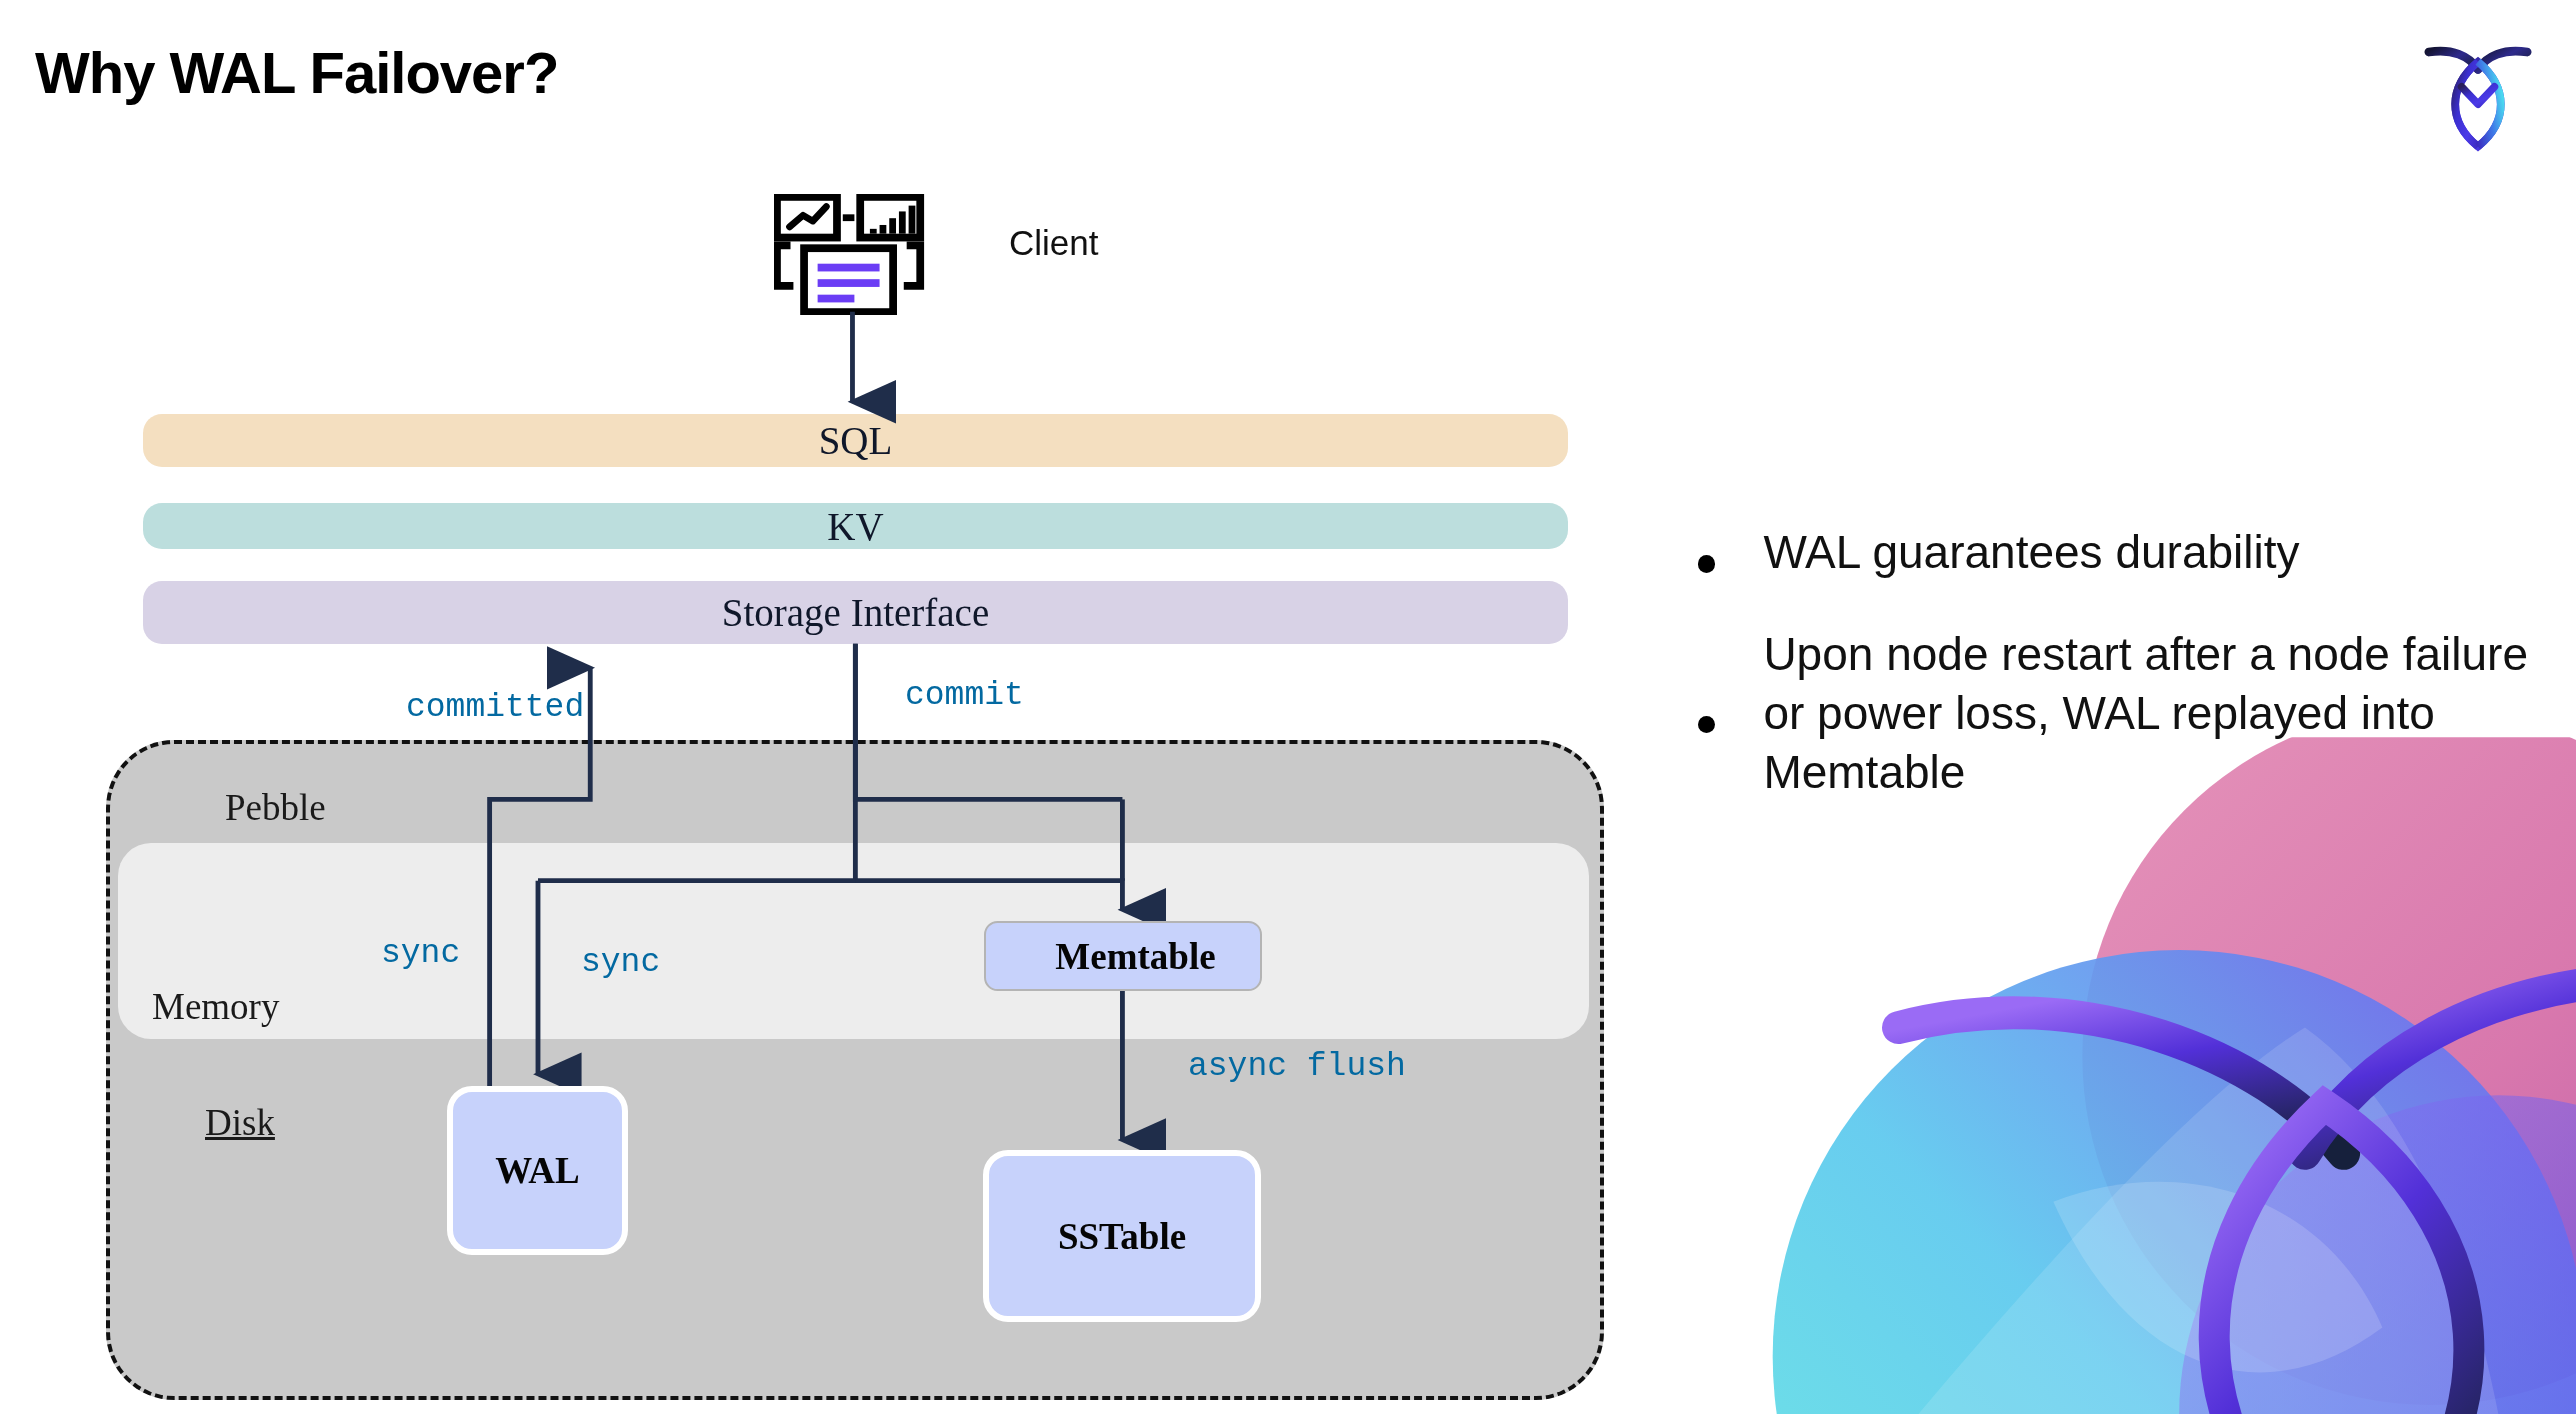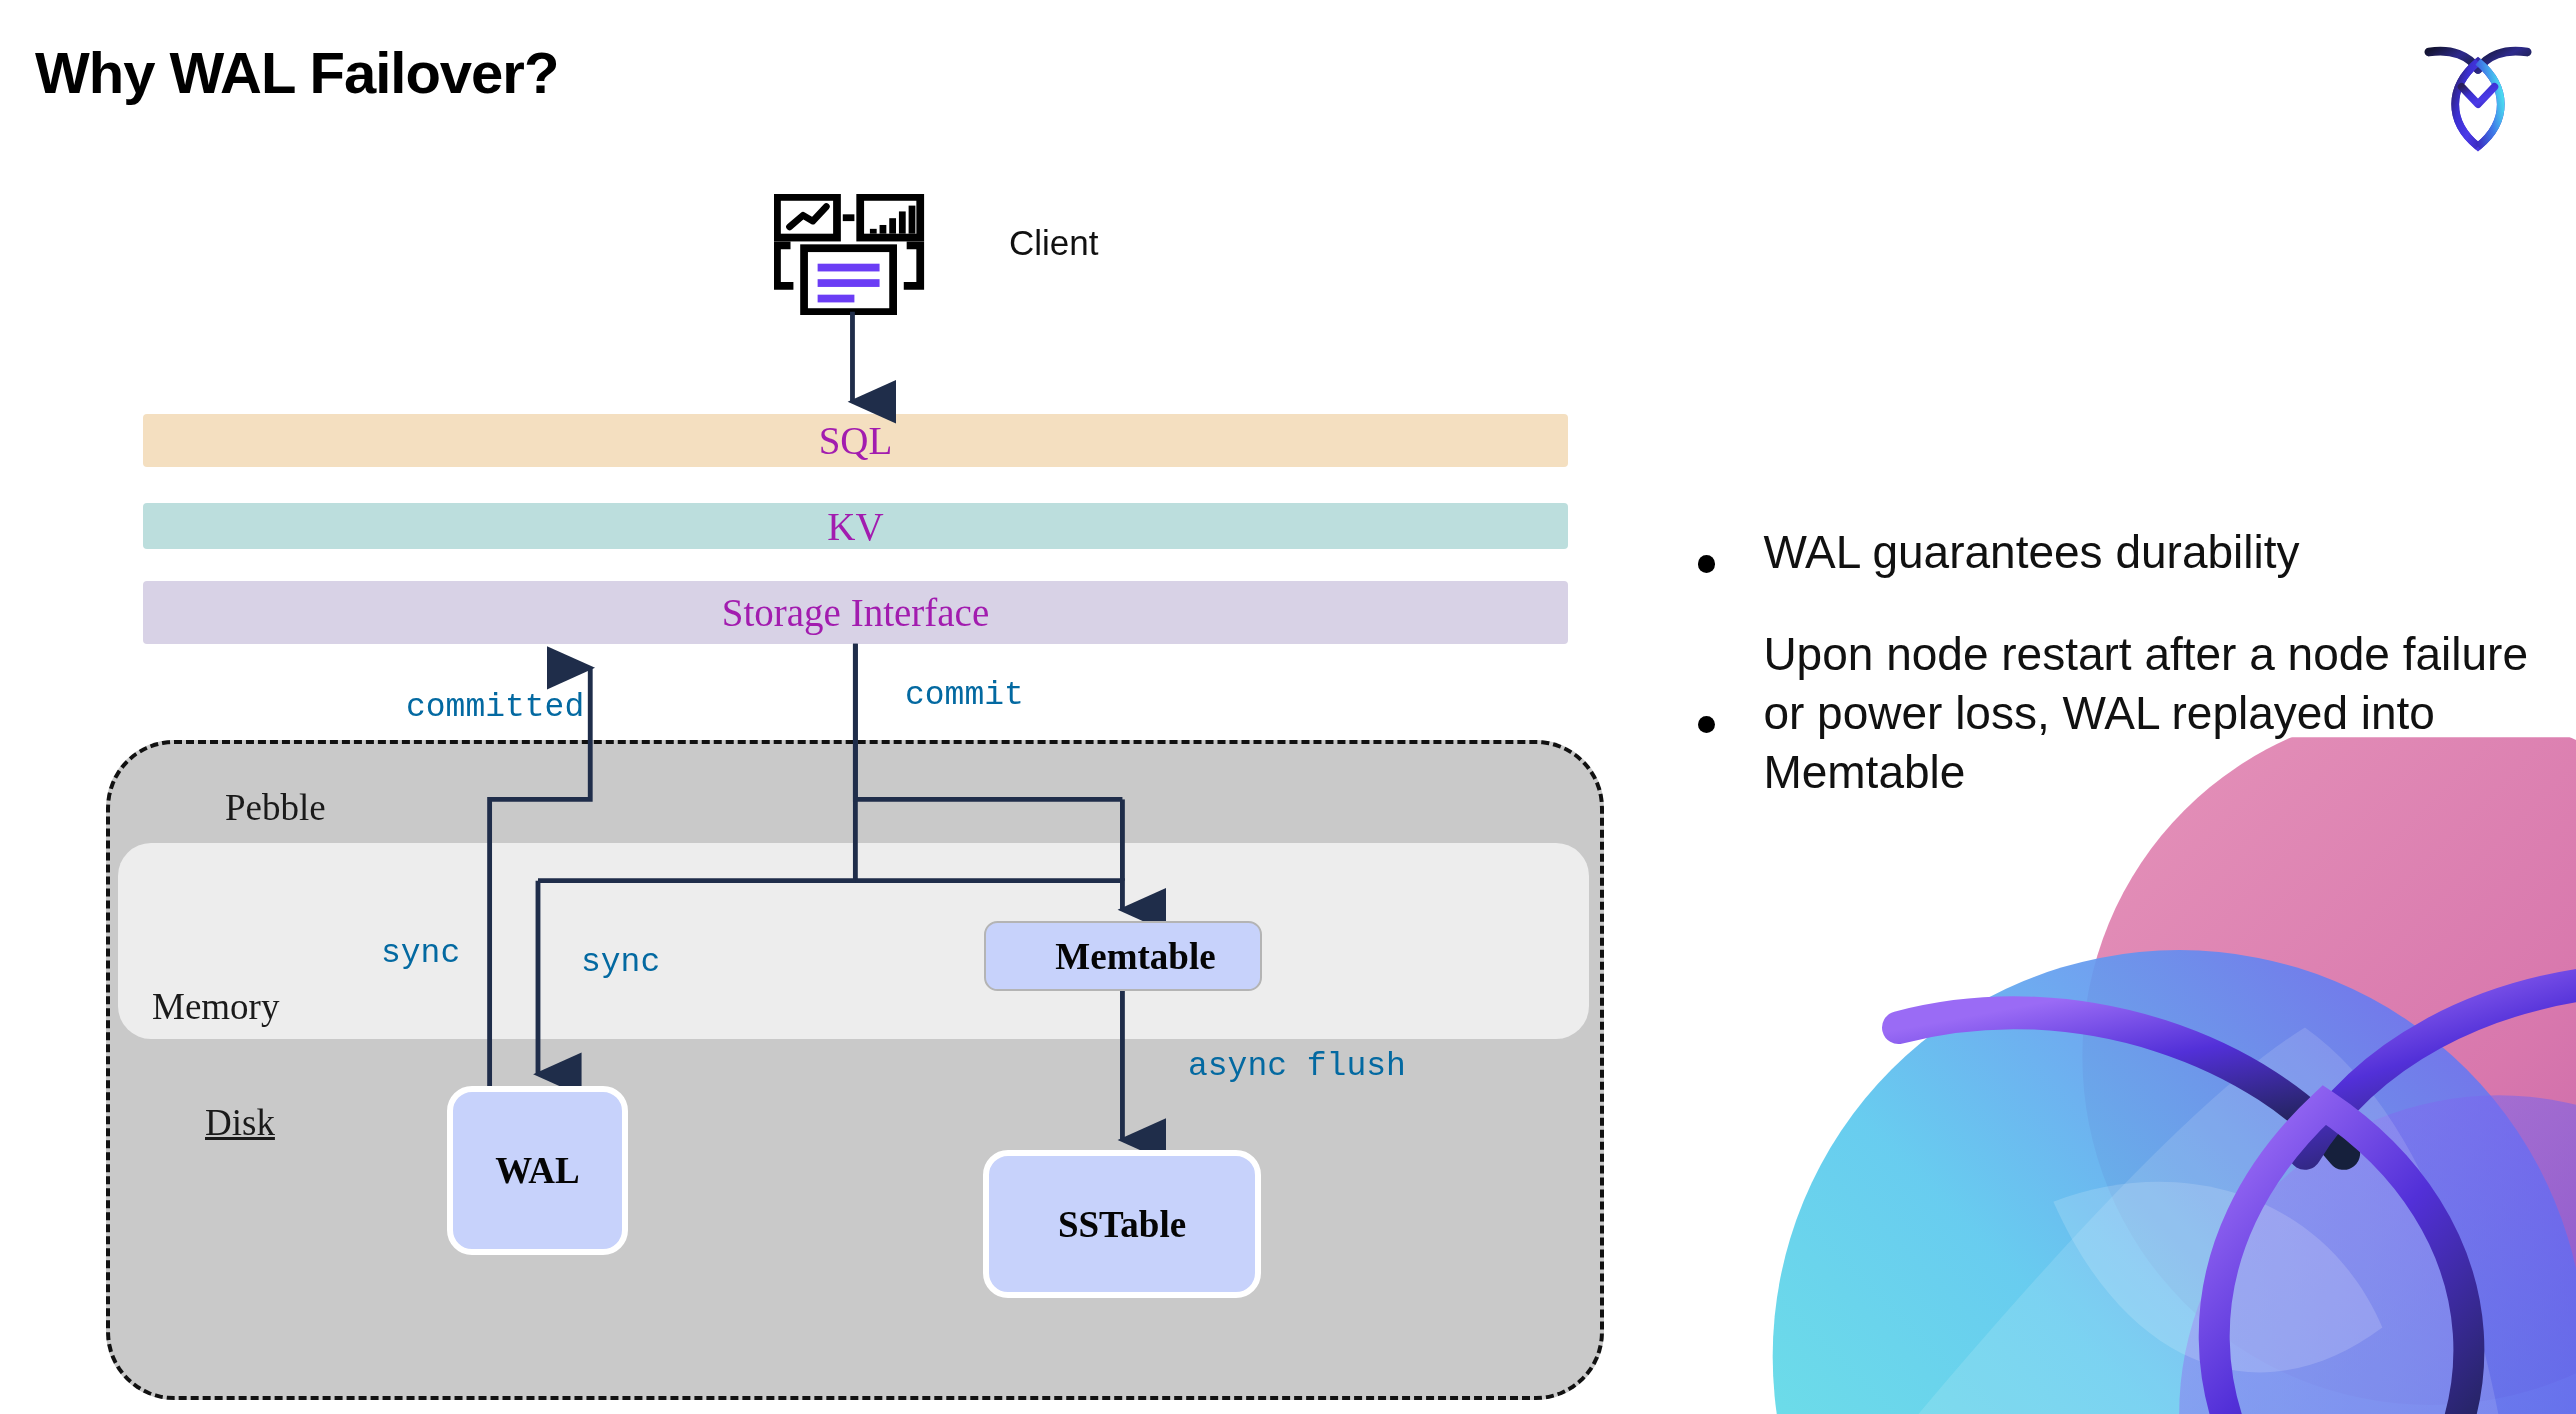--- a/index.html
+++ b/index.html
@@ -62,27 +62,27 @@
     font-size:35px;
     color:#111111;
     font-family:"Liberation Sans", sans-serif;
   }
 
   
   .bar{
     position:absolute;
     left:143px;
     width:1425px;
-    border-radius:4px;
+    border-radius:19px;
     display:flex;
     align-items:center;
     justify-content:center;
     font-family:"Liberation Serif", serif;
     font-size:39px;
-    color:#a21caf;
+    color:#0f172a;
   }
   .bar-sql{top:414px;height:53px;background:#f4dfc0;}
   .bar-kv{top:503px;height:46px;background:#bcdedd;}
   .bar-si{top:581px;height:63px;background:#d8d2e6;}
 
   
   .pebble{
     position:absolute;
     left:106px;top:740px;
     width:1498px;height:660px;
@@ -139,21 +139,21 @@
     padding-left:25px;
   }
   .node-wal{
     left:447px;top:1086px;width:181px;height:169px;
     border-radius:25px;
     border:6.8px solid #ffffff;
     font-size:37px;
     box-sizing:border-box;
   }
   .node-sstable{
-    left:983px;top:1150px;width:278px;height:148px;
+    left:983px;top:1150px;width:278px;height:172px;
     border-radius:25px;
     border:6.8px solid #ffffff;
     font-size:37px;
     box-sizing:border-box;
   }
 
   
   .edge-label{
     position:absolute;
     font-family:Liberation Mono, monospace;

